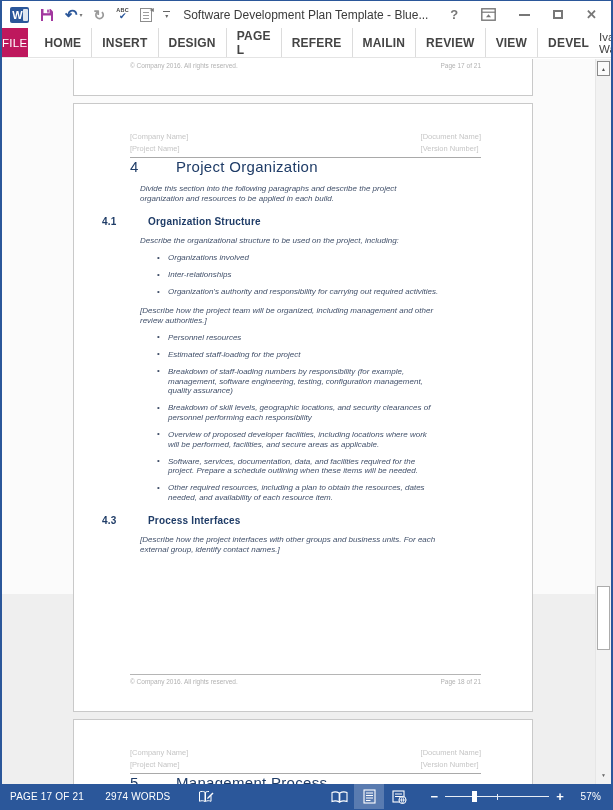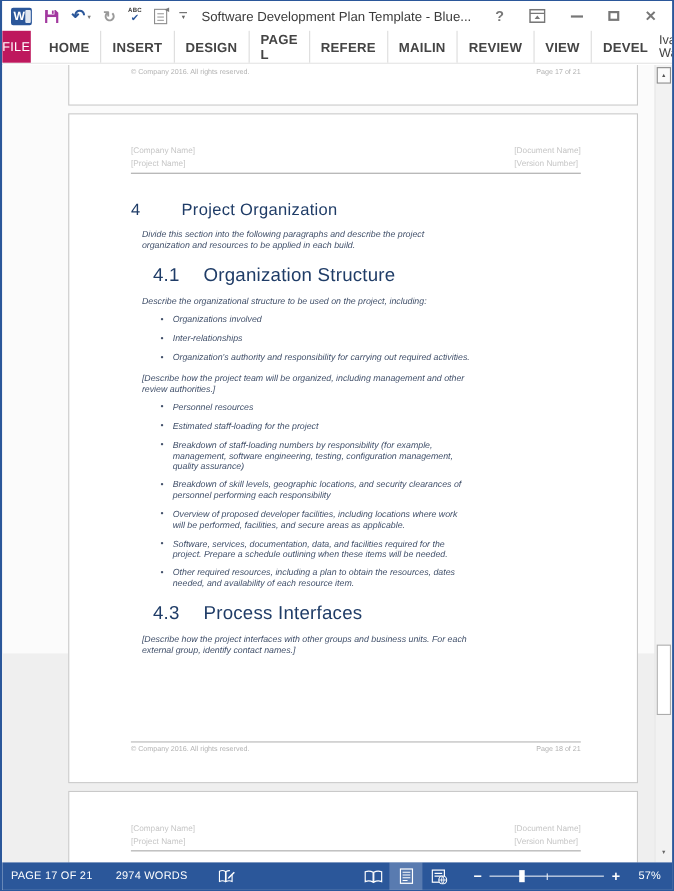--- a/index.html
+++ b/index.html
@@ -47,31 +47,31 @@
   .file-tab { width: 59px; background:#be185d; color:#fff; font-size:11.5px; display:flex; align-items:center; justify-content:center; letter-spacing:.3px; }
   .tab { display:flex; align-items:center; padding: 0 10px; font-size:12px; color:#444; letter-spacing:.2px;font-weight:bold; }
   .tab + .tab { border-left:1px solid #dcdcdc; }
   .tabs-wrap { display:flex; align-items:stretch; margin-left:7px; }
   .user-area { margin-left:auto; display:flex; align-items:center; gap:6px; padding-right:5px; }
   .user-name { font-size:11.5px; color:#444; }
 
   
   .doc-area { position:absolute; top:58px; left:0; right:0; bottom:25px; background:#fbfbfb; overflow:hidden; }
   .doc-bg-lower { position:absolute; left:0; right:0; top:535px; bottom:0; background:#efefef; }
-  .page { position:absolute; left:60px; width:518px; background:#fff; border:1px solid #c9c9c9; }
+  .page { position:absolute; left:71px; width:460px; background:#fff; border:1px solid #c9c9c9; }
   .page17 { top:-572px; height:609px; }
   .page18 { top:44px; height:609px; }
   .page19 { top:660px; height:300px; }
 
   .page-header { margin:27px 51px 0 56px; border-bottom:1px solid #a9a9a9; padding-bottom:3px; display:flex; justify-content:space-between; font-size:7.5px; line-height:11.5px; color:#c6c6c6; }
   .ph-right { text-align:left; }
   .page-footer { position:absolute; left:56px; right:51px; bottom:26px; border-top:1px solid #b5b5b5; padding-top:3px; display:flex; justify-content:space-between; font-size:6.5px; color:#b2b2b2; }
 
-  .doc-h1 { margin:24px 0 0 56px; font-size:15px; font-weight:normal; color:#1f3c67; letter-spacing:.3px; }
-  .doc-h2 { margin:13px 0 0 76px; font-size:17px; font-weight:normal; color:#1f3c67; letter-spacing:.2px; }
+  .doc-h1 { margin:0 0 0 56px; font-size:15px; font-weight:normal; color:#1f3c67; letter-spacing:.3px; }
+  .doc-h2 { margin:13px 0 0 28px; font-size:10px; font-weight:bold; color:#1f3c67; letter-spacing:.2px; }
   .hnum { display:inline-block; width:46px; }
   .doc-h2 .hnum { width:46px; }
   .bodyp { margin:9px 0 0 66px; width:302px; font-style:italic; font-size:8px; line-height:9.6px; color:#41506a; }
   .doc-ul { list-style:none; margin:0; padding:0 0 0 66px; }
   .doc-ul li { position:relative; margin-top:7.5px; padding-left:28px; width:300px; font-style:italic; font-size:8px; line-height:9.6px; color:#41506a; }
   .doc-ul li::before { content:"•"; position:absolute; left:17px; top:-0.5px; font-size:8px; color:#41506a; font-style:normal; }
 
   
   .scrollbar { position:absolute; top:0; right:0; width:16px; height:100%; background:#f2f2f2; border-left:1px solid #e6e6e6; }
   .sb-up { position:absolute; top:2px; left:1px; width:13px; height:15px; border:1px solid #8a8a8a; background:#fbfbfb; color:#555; font-size:5px; display:flex; align-items:center; justify-content:center; }

